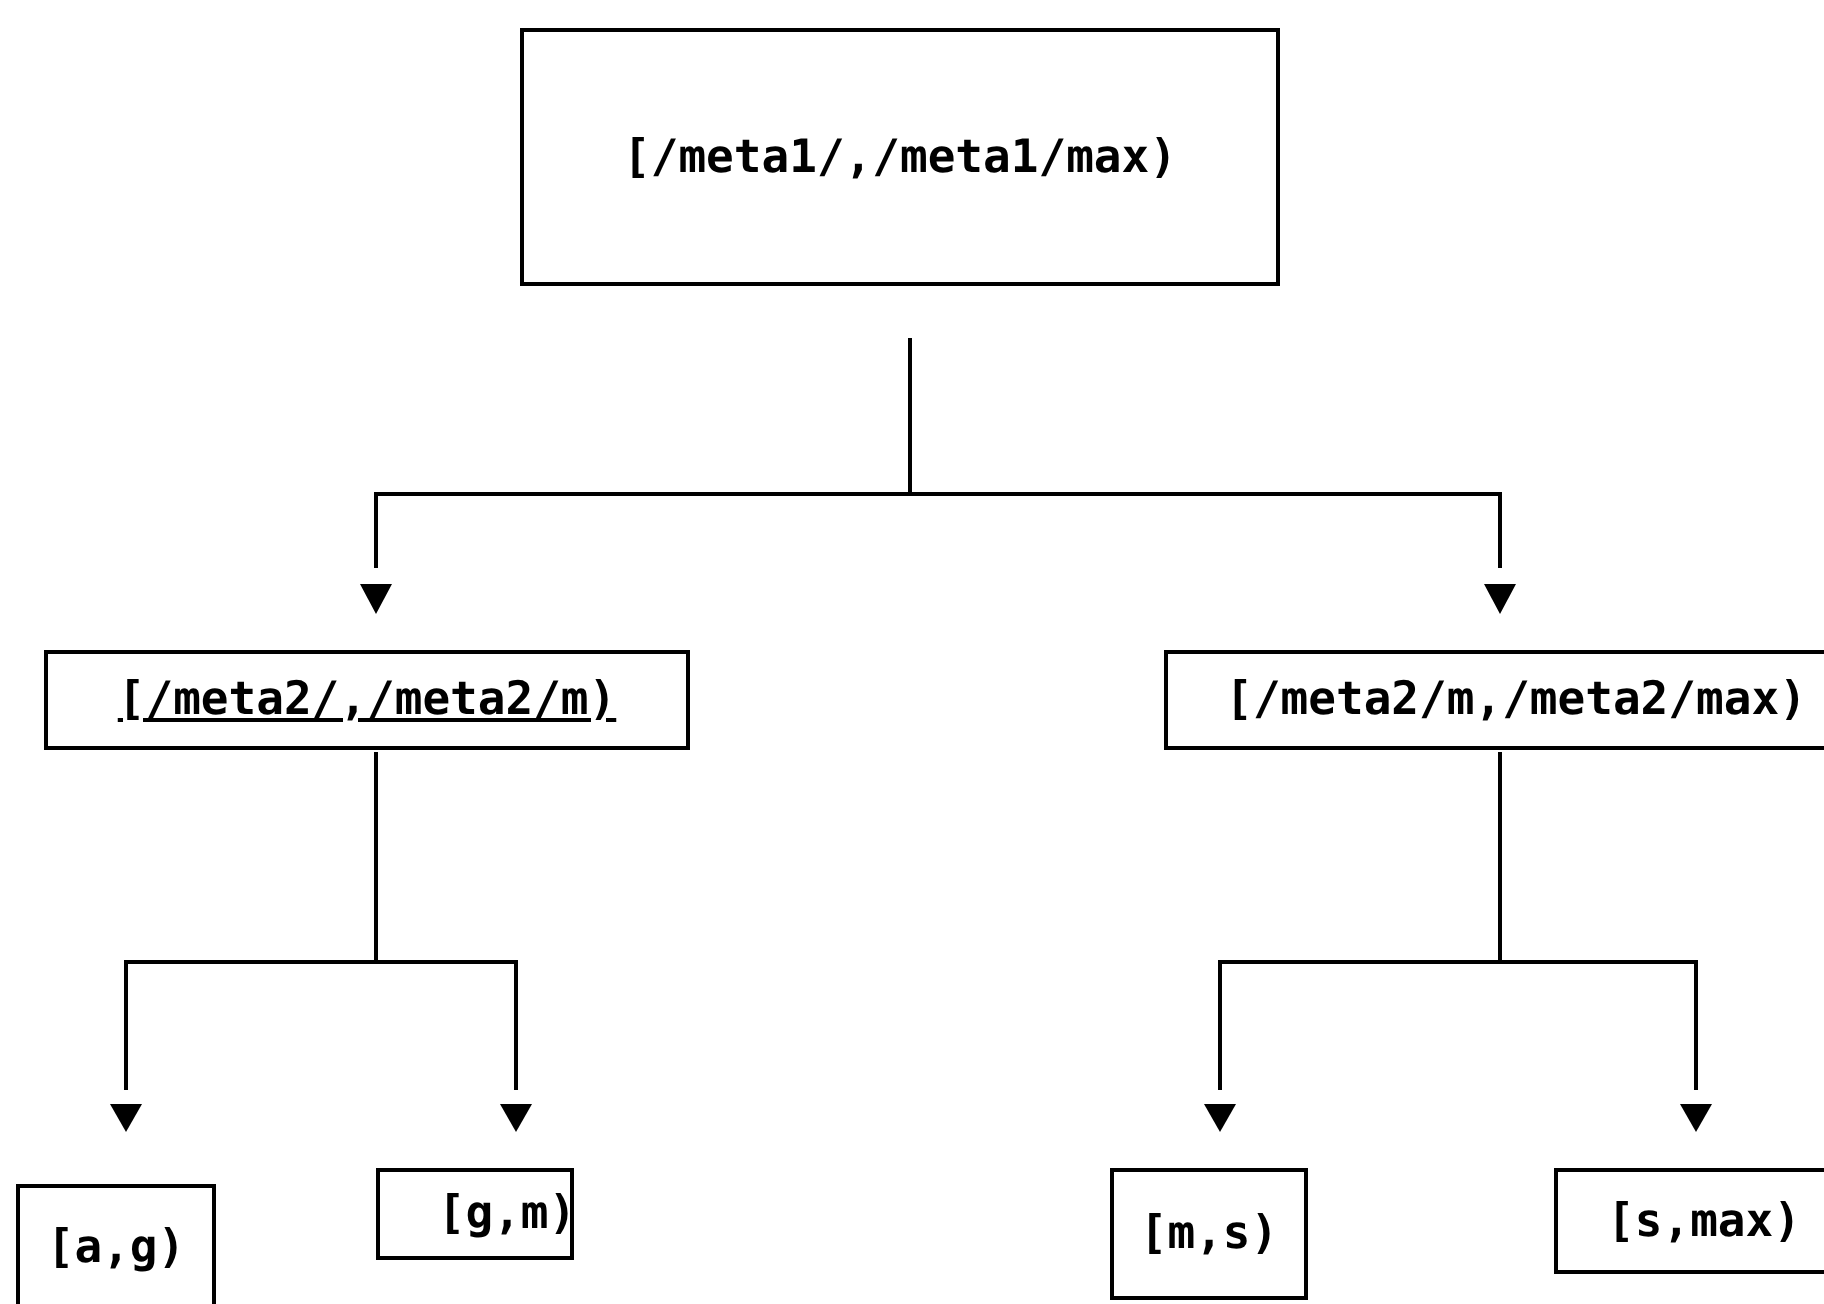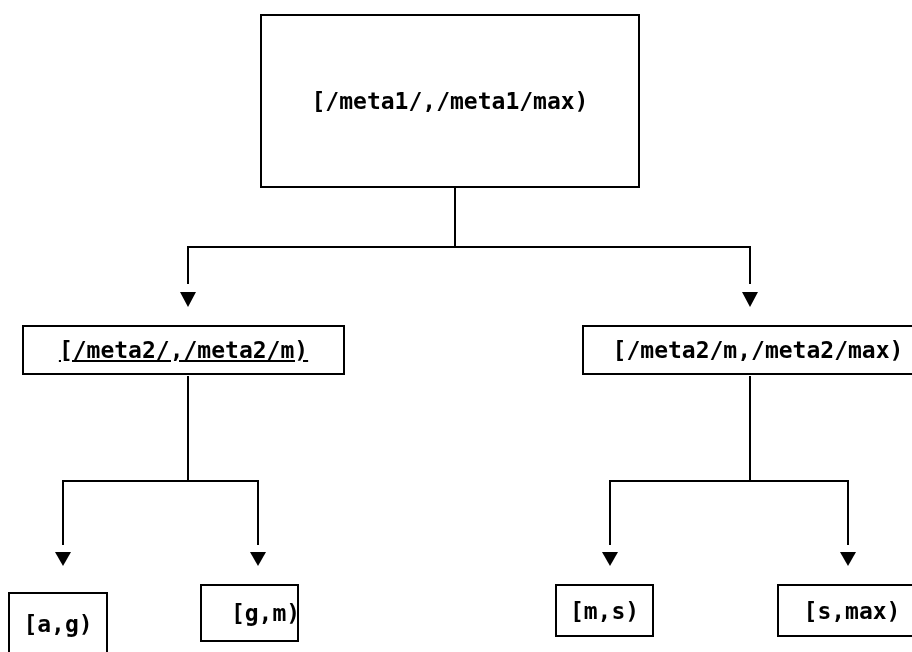--- a/index.html
+++ b/index.html
@@ -29,26 +29,26 @@
     align-items: center;
     justify-content: center;
   }
   .node span {
     font-family: "DejaVu Sans Mono", "Liberation Mono", monospace;
     font-size: 23px;
     font-weight: bold;
     color: #000000;
     white-space: nowrap;
   }
-  .node-root      { left: 260px; top: 14px;  width: 380px; height: 174px; }
+  .node-root      { left: 260px; top: 14px;  width: 380px; height: 129px; }
   .node-l2-left   { left: 22px;  top: 325px; width: 323px; height: 50px; text-decoration: underline; }
   .node-l2-right  { left: 582px; top: 325px; width: 352px; height: 50px; }
   .node-leaf-ag   { left: 8px;   top: 592px; width: 100px; height: 63px; }
-  .node-leaf-gm   { left: 200px; top: 584px; width: 99px;  height: 58px; padding-left: 32px; }
-  .node-leaf-ms   { left: 555px; top: 584px; width: 99px;  height: 53px; }
+  .node-leaf-gm   { left: 188px; top: 584px; width: 99px;  height: 46px; padding-left: 32px; }
+  .node-leaf-ms   { left: 555px; top: 584px; width: 99px;  height: 66px; }
   .node-leaf-smax { left: 777px; top: 584px; width: 150px; height: 53px; }
 </style>
 </head>
 <body>
 
 <div class="canvas">
 
   <svg class="edges" width="912" height="652" viewBox="0 0 912 652">
     <g stroke="#000000" stroke-width="2" fill="none" shape-rendering="crispEdges">
 

